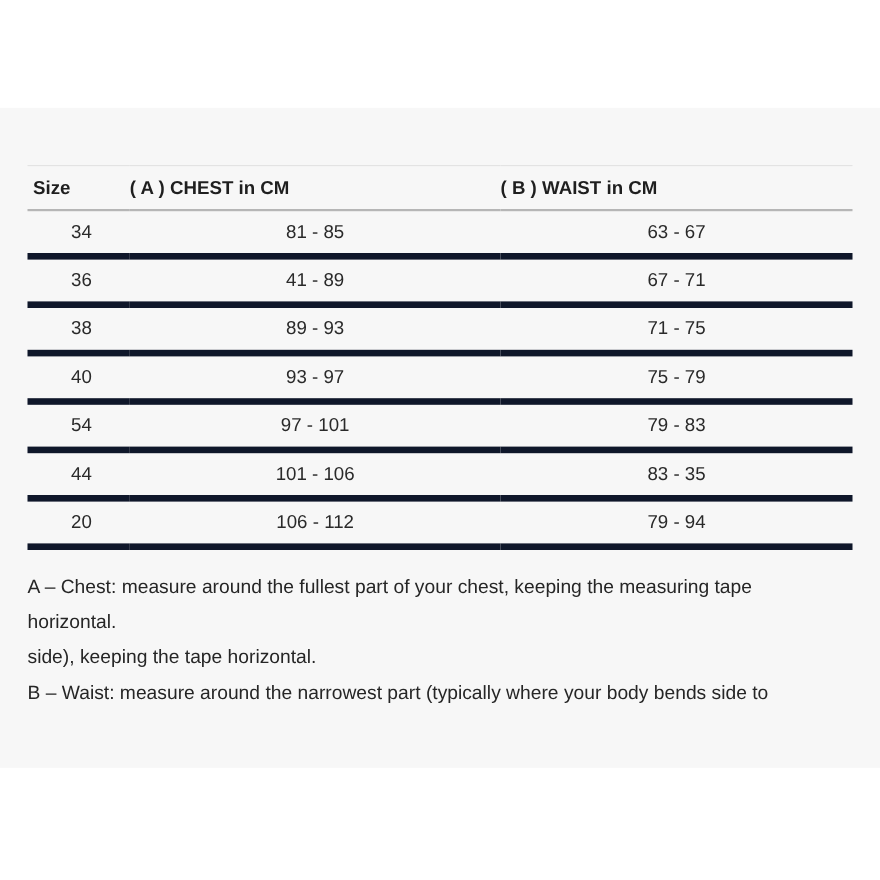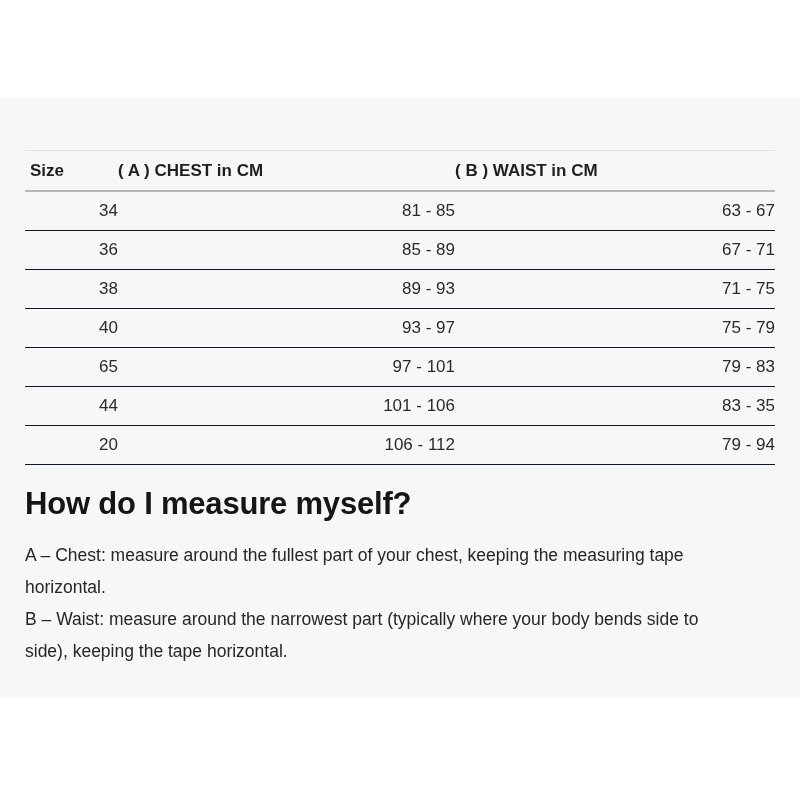--- a/index.html
+++ b/index.html
@@ -42,25 +42,25 @@
     border-bottom: 2px solid #b6b6b6;
     font-size: 17px;
     font-weight: bold;
     color: #1f1f1f;
     text-align: left;
     vertical-align: middle;
     padding: 0;
   }
   table.size-chart tbody td {
     height: 38px;
-    border-bottom: 1px solid #0f172a;
+    border-bottom: 6px solid #0f172a;
     font-size: 17px;
     font-weight: normal;
     color: #2a2a2a;
-    text-align: right;
+    text-align: center;
     vertical-align: middle;
     padding: 0;
   }
   table.size-chart th:first-child,
   table.size-chart td:first-child {
     padding-left: 5px;
   }
   h2.measure-heading {
     margin: 21px 0 0 0;
     font-size: 31px;
@@ -100,55 +100,54 @@
           </tr>
         </thead>
         <tbody>
           <tr>
             <td>34</td>
             <td>81 - 85</td>
             <td>63 - 67</td>
           </tr>
           <tr>
             <td>36</td>
-            <td>85 - 89</td>
+            <td>41 - 89</td>
             <td>67 - 71</td>
           </tr>
           <tr>
             <td>38</td>
             <td>89 - 93</td>
             <td>71 - 75</td>
           </tr>
           <tr>
             <td>40</td>
             <td>93 - 97</td>
             <td>75 - 79</td>
           </tr>
           <tr>
-            <td>65</td>
+            <td>54</td>
             <td>97 - 101</td>
             <td>79 - 83</td>
           </tr>
           <tr>
             <td>44</td>
             <td>101 - 106</td>
             <td>83 - 35</td>
           </tr>
           <tr>
             <td>20</td>
             <td>106 - 112</td>
             <td>79 - 94</td>
           </tr>
         </tbody>
       </table>
 
-      <h2 class="measure-heading">How do I measure myself?</h2>
 
       <div class="instructions">
         <div class="line">A – Chest: measure around the fullest part of your chest, keeping the measuring tape</div>
         <div class="line">horizontal.</div>
+        <div class="line">side), keeping the tape horizontal.</div>
         <div class="line">B – Waist: measure around the narrowest part (typically where your body bends side to</div>
-        <div class="line">side), keeping the tape horizontal.</div>
       </div>
 
     </div>
   </div>
 </div>
 
 </body></html>

